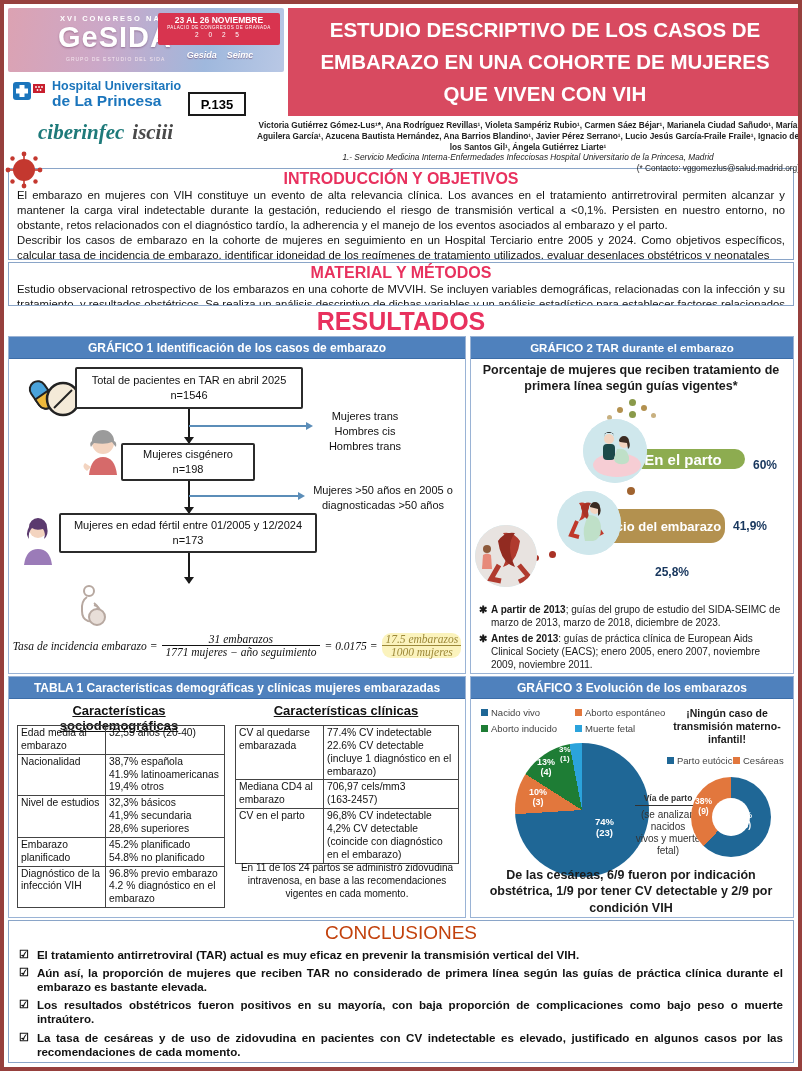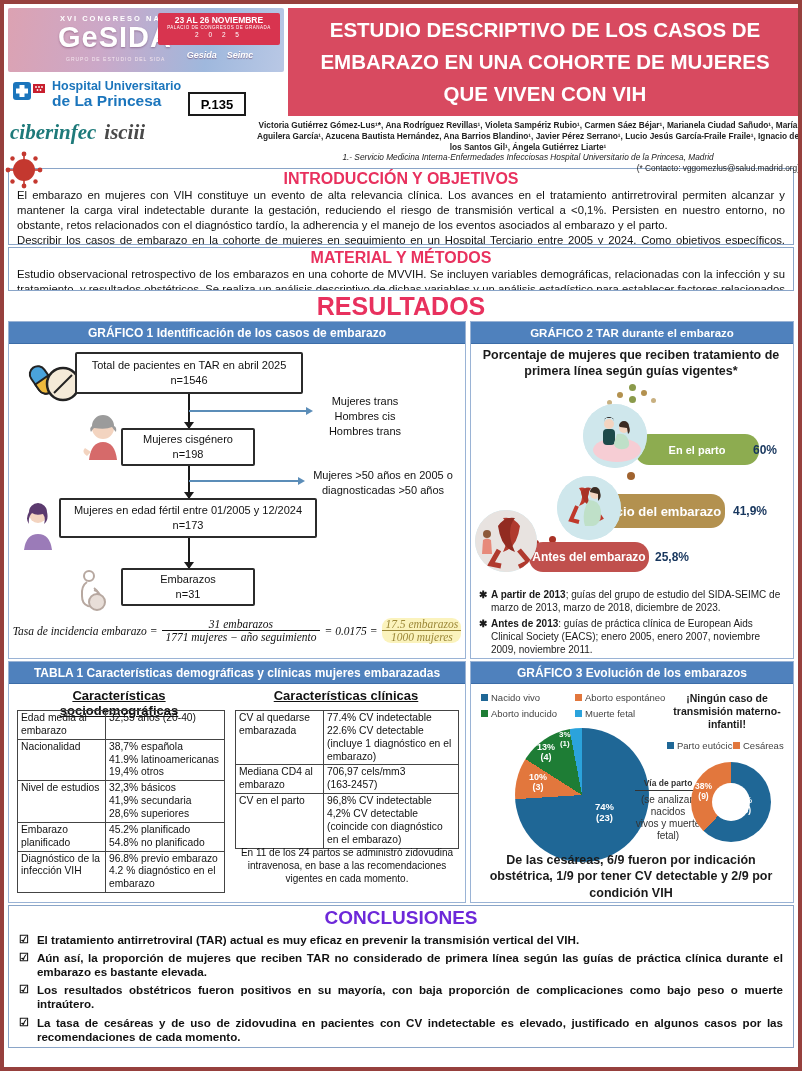--- a/index.html
+++ b/index.html
@@ -23,34 +23,34 @@
   .minilogos { position:absolute; left:152px; top:42px; width:120px; display:flex; gap:10px; justify-content:center; }
   .minilogos span { color:#fff; font-size:9px; font-style:italic; font-weight:bold; text-shadow:0 1px 1px rgba(90,40,80,.5); }
   .virus { position:absolute; left:-6px; top:138px; }
   .hosp { position:absolute; left:4px; top:72px; display:flex; }
   .hosp-text { margin-left:6px; color:#1b75bc; font-weight:bold; line-height:1.05; }
   .hosp-text .h1 { font-size:12.5px; }
   .hosp-text .h2 { font-size:15.5px; }
   .pcode { position:absolute; left:180px; top:84px; width:58px; height:24px; border:2px solid #1a1a1a;
            font-size:13px; font-weight:bold; text-align:center; line-height:21px; background:#fff; }
   .ciber { position:absolute; left:2px; top:112px; font-family:"Liberation Serif",serif; font-style:italic; font-weight:bold; font-size:21px; }
-  .ciber .c1 { color:#1e7a7a; }
+  .ciber .c1 { color:#1e7a7a;margin-left:28px; }
   .ciber .c2 { color:#4a4a4a; margin-left:8px; }
   .title-block { position:absolute; left:280px; top:0; width:514px; height:108px; background:#d84a60;
                  display:flex; align-items:center; justify-content:center; text-align:center;
                  color:#fff; font-weight:bold; font-size:20.5px; line-height:1.55; padding:0 24px; }
   .authors { position:absolute; left:246px; top:112px; width:548px; text-align:center; font-size:8.3px; color:#222; line-height:1.3; }
   .authors .aff { font-style:italic; }
   .authors .contact { text-align:right; padding-right:2px; }
 
   
   .secbox { margin:2px 4px 0; border:1px solid #8aa5c8; padding:1px 8px 2px; overflow:hidden; }
   .sec-title { color:#e8315e; font-weight:bold; text-align:center; font-size:16px; }
   .sec-text { font-size:11.3px; text-align:justify; line-height:1.32; color:#111; }
-  .intro { height:77px; } .methods { height:44px; }
+  .intro { height:92px; } .methods { height:44px; }
   .results-title { height:30px; text-align:center; color:#e8315e; font-weight:bold; font-size:25px; line-height:30px; }
 
   
   .row { display:flex; gap:4px; margin:0 4px; }
   .row1 { height:338px; } .row2 { height:242px; margin-top:2px; }
   .col { border:1px solid #9ab3d5; background:#fff; }
   .col-l { width:458px; } .col-r { width:324px; }
   .colhead { height:22px; background:#4f81bd; border-bottom:1px solid #3c6da8; color:#fff; font-weight:bold;
              font-size:12px; text-align:center; line-height:22px; }
   .colbody { position:relative; width:100%; height:calc(100% - 22px); overflow:hidden; }
@@ -108,21 +108,21 @@
   .plabel { position:absolute; color:#fff; font-weight:bold; text-align:center; line-height:1.15; z-index:2; }
   .via { position:absolute; left:164px; top:94px; width:66px; text-align:center; color:#333; }
   .via .vt { font-size:8.5px; font-weight:bold; border-bottom:1.5px solid #333; padding-bottom:2px; position:relative; }
   .via .vt::after { content:""; position:absolute; right:-5px; bottom:-4px; border-top:3.5px solid transparent;
                     border-bottom:3.5px solid transparent; border-left:6px solid #333; }
   .via .vs { font-size:10px; margin-top:3px; line-height:1.2; }
   .g3note { position:absolute; left:8px; top:168px; width:304px; text-align:center; font-weight:bold; font-size:12.5px; line-height:1.3; color:#1a1a1a; }
 
   
   .concl { height:143px; margin:2px 4px; border:1px solid #8aa5c8; padding:1px 10px; overflow:hidden; }
-  .concl h2 { color:#6d28d9; font-weight:bold; text-align:center; font-size:19px; line-height:1.15; }
+  .concl h2 { color:#c2410c; font-weight:normal; text-align:center; font-size:19px; line-height:1.15; }
   .citem { display:flex; gap:8px; margin-top:4px; font-size:11.6px; font-weight:600; line-height:1.22; text-align:justify; color:#111; }
   .citem .chk { flex:none; font-size:11px; }
 </style>
 </head>
 <body>
 
 <div class="poster">
 
   <div class="hdr">
     <div class="banner">
@@ -253,22 +253,20 @@
 
         <svg style="position:absolute;left:64px;top:224px;" width="38" height="50" viewBox="0 0 38 50">
           <g fill="none" stroke="#b7a8a0" stroke-width="2">
             <circle cx="16" cy="8" r="5"></circle>
             <path d="M14 14 q-6 4 -5 14 q0 8 6 10 q8 2 10 -6 q2 -8 -4 -12"></path>
             <path d="M21 22 q8 2 6 12"></path>
           </g>
           <circle cx="24" cy="34" r="8" fill="#e8ded8" stroke="#b7a8a0" stroke-width="2"></circle>
         </svg>
 
-        <div class="fbox pre" style="left:112px; top:224px; width:134px; height:38px;">Embarazos
-n=31</div>
 
         <div class="formula">
           <span>Tasa de incidencia embarazo =</span>
           <span class="frac">
             <span class="num">31 embarazos</span>
             <span class="den">1771 mujeres − año seguimiento</span>
           </span>
           <span>= 0.0175 =</span>
           <span class="frac hl">
             <span class="num">17.5 embarazos</span>
@@ -295,21 +293,21 @@
             <circle cx="32" cy="32" r="32" fill="#cfe7ec"></circle>
             <ellipse cx="34" cy="46" rx="24" ry="12" fill="#f6cdd4"></ellipse>
             <circle cx="26" cy="20" r="5" fill="#f3d4c0"></circle>
               <path d="M21 18 a5 5 0 0 1 10 0 l-1 -4 -8 0z" fill="#2b2b2b"></path>
             <rect x="20" y="25" width="12" height="16" rx="4" fill="#1d4a4a"></rect>
             <circle cx="41" cy="24" r="5" fill="#f3d4c0"></circle>
               <path d="M36 22 a5 5 0 0 1 10 0 q2 6 -1 8 l-1 -6 -7 -1z" fill="#3b2b22"></path>
             <path d="M34 30 q10 -2 12 8 q1 6 -5 7 q-10 1 -10 -6z" fill="#bfe0c8"></path>
           </svg>
         </div>
-        <div class="pill pill-green" style="left:164px; top:90px; width:124px; height:31px; font-size:11px;">En el parto</div>
+        <div class="pill pill-green" style="left:150px; top:90px; width:124px; height:20px; font-size:15px;">En el parto</div>
         <div class="pct" style="left:282px; top:99px;">60%</div>
 
         <div class="dot" style="left:156px; top:128px; width:8px; height:8px; background:#a0632f;"></div>
 
         <div class="gcircle" style="left:86px; top:132px; width:64px; height:64px;">
           <svg width="64" height="64" viewBox="0 0 64 64">
             <circle cx="32" cy="32" r="32" fill="#cfe7ec"></circle>
             <path d="M22 12 q6 8 0 18 q8 -2 10 -14 q-4 -6 -10 -4z" fill="#c0392b"></path>
             <path d="M34 12 q-6 8 0 18 q-8 -2 -10 -14 q4 -6 10 -4z" fill="#a93226"></path>
             <path d="M20 30 l-6 14 8 2 M36 30 l8 12 -8 4" stroke="#c0392b" stroke-width="4" fill="none"></path>
@@ -327,21 +325,20 @@
         <div class="gcircle" style="left:4px; top:166px; width:62px; height:62px;">
           <svg width="62" height="62" viewBox="0 0 62 62">
             <circle cx="31" cy="31" r="31" fill="#e8e3e0"></circle>
             <path d="M28 8 q10 12 0 34 q14 -4 17 -26 q-7 -10 -17 -8z" fill="#b03a2e"></path>
             <path d="M40 8 q-10 12 0 34 q-14 -4 -17 -26 q7 -10 17 -8z" fill="#922b21"></path>
             <path d="M24 40 l-8 14 10 2 M44 40 l10 12 -10 5" stroke="#b03a2e" stroke-width="5" fill="none"></path>
             <circle cx="12" cy="24" r="4" fill="#8d5a3b"></circle>
             <path d="M8 30 q4 -3 8 0 l1 14 -10 0z" fill="#e78a7a"></path>
           </svg>
         </div>
-        <div class="pill pill-red" style="left:58px; top:198px; width:120px; height:30px; font-size:12px;">Antes del embarazo</div>
         <div class="pct" style="left:184px; top:206px;">25,8%</div>
 
         <div class="g2notes">
           <div class="g2note">
             <span class="mk">✱</span>
             <span><b>A partir de 2013</b><span>; guías del grupo de estudio del SIDA-SEIMC de marzo de 2013, marzo de 2018, diciembre de 2023.</span></span>
           </div>
           <div class="g2note">
             <span class="mk">✱</span>
             <span><b>Antes de 2013</b><span>: guías de práctica clínica de European Aids Clinical Society (EACS); enero 2005, enero 2007, noviembre 2009, noviembre 2011.</span></span>

